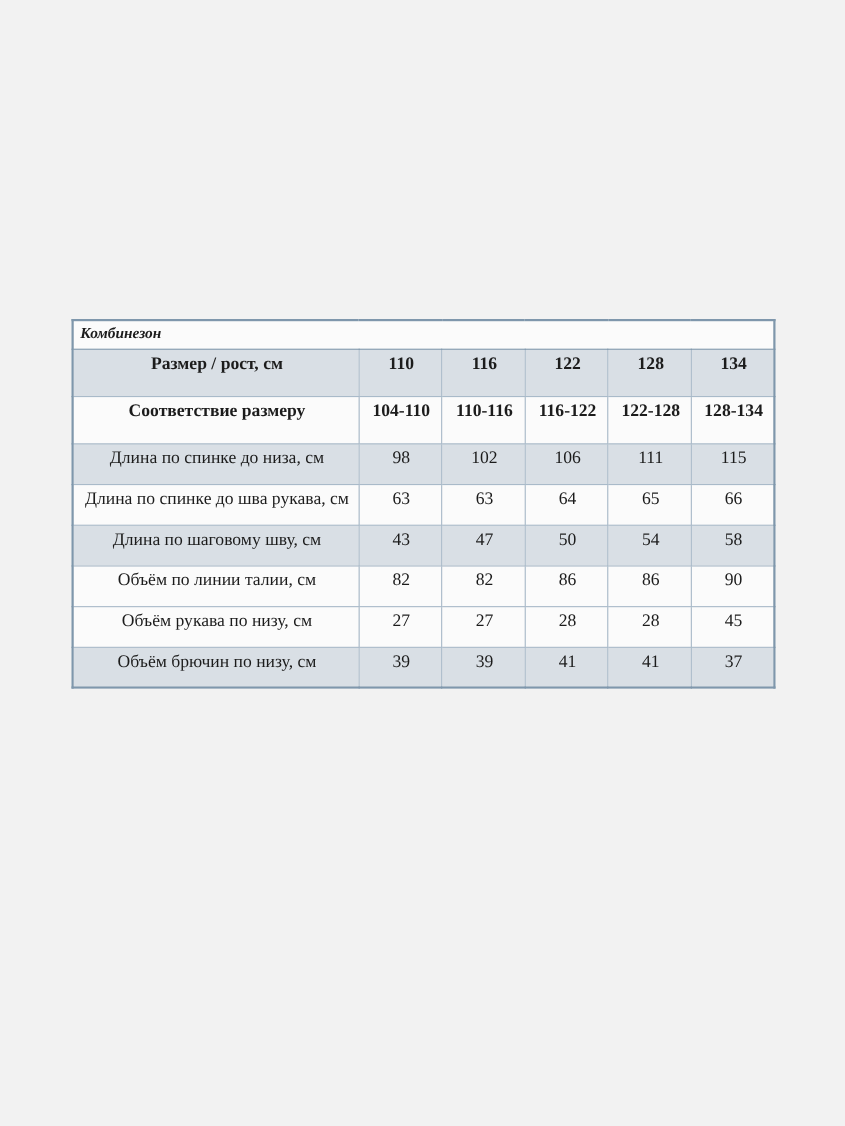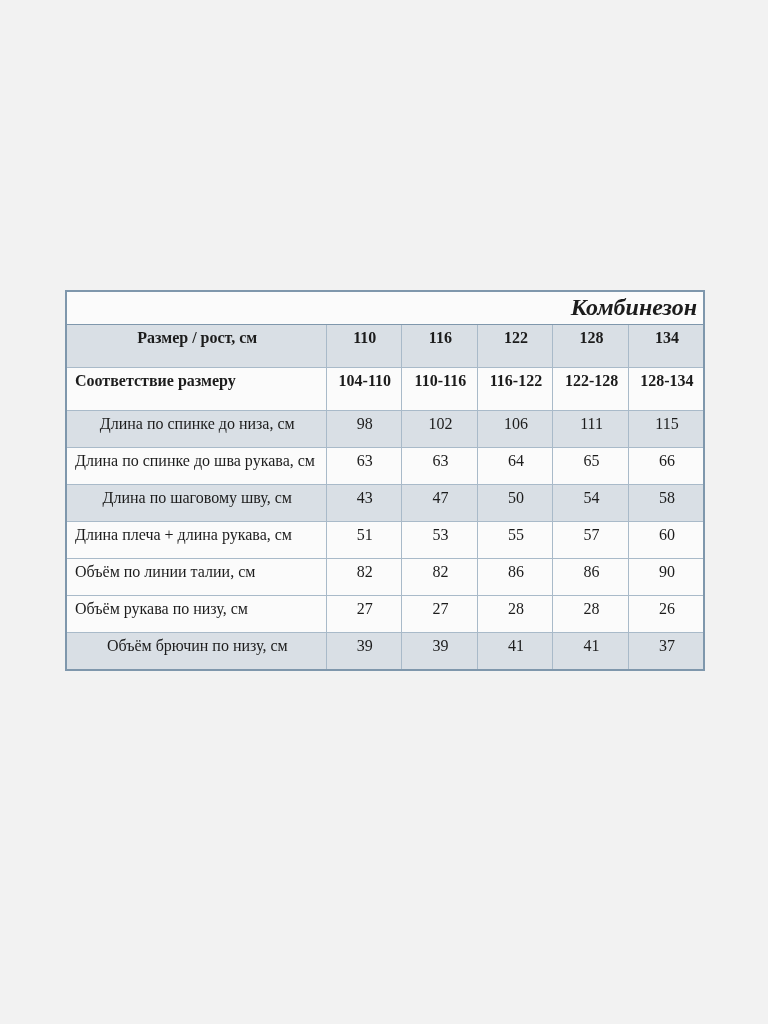--- a/index.html
+++ b/index.html
@@ -32,35 +32,35 @@
     vertical-align: top;
     padding: 3px 6px 2px 8px;
     font-size: 16px;
     line-height: 1.25;
     overflow: hidden;
     white-space: nowrap;
   }
   tr.title-row { height: 26px; }
   tr.title-row td {
     background: var(--row-plain, #fbfbfb);
-    text-align: right;
+    text-align: left;
     vertical-align: middle;
     font-style: italic;
     font-weight: bold;
-    font-size: 24px;
+    font-size: 14px;
     padding: 0 6px 2px 6px;
     border-bottom: 1px solid var(--border-strong, #7f97ac);
   }
   tr.header-row { height: 43px; }
   tr.header-row td { font-weight: bold; }
   tr.data-row { height: 37px; }
   td.label { text-align: left; }
   td.num { text-align: center; padding-left: 2px; padding-right: 2px; margin-top: 20px; }
   tr.shaded td { background: var(--row-shaded, #d9dfe5); text-align: center; }
-  tr.plain td  { background: var(--row-plain, #fbfbfb); }
+  tr.plain td  { background: var(--row-plain, #fbfbfb); text-align: center; }
 </style>
 </head>
 <body>
 
 <div class="stage">
   <table class="size-table">
     <colgroup>
       <col style="width:260px">
       <col style="width:75.6px">
       <col style="width:75.6px">
@@ -112,47 +112,39 @@
 
     <tr class="data-row shaded">
       <td class="label">Длина по шаговому шву, см</td>
       <td class="num">43</td>
       <td class="num">47</td>
       <td class="num">50</td>
       <td class="num">54</td>
       <td class="num">58</td>
     </tr>
 
-    <tr class="data-row plain">
-      <td class="label">Длина плеча + длина рукава, см</td>
-      <td class="num">51</td>
-      <td class="num">53</td>
-      <td class="num">55</td>
-      <td class="num">57</td>
-      <td class="num">60</td>
-    </tr>
 
 
     <tr class="data-row plain">
       <td class="label">Объём по линии талии, см</td>
       <td class="num">82</td>
       <td class="num">82</td>
       <td class="num">86</td>
       <td class="num">86</td>
       <td class="num">90</td>
     </tr>
 
 
     <tr class="data-row plain">
       <td class="label">Объём рукава по низу, см</td>
       <td class="num">27</td>
       <td class="num">27</td>
       <td class="num">28</td>
       <td class="num">28</td>
-      <td class="num">26</td>
+      <td class="num">45</td>
     </tr>
 
     <tr class="data-row shaded">
       <td class="label">Объём брючин по низу, см</td>
       <td class="num">39</td>
       <td class="num">39</td>
       <td class="num">41</td>
       <td class="num">41</td>
       <td class="num">37</td>
     </tr>

